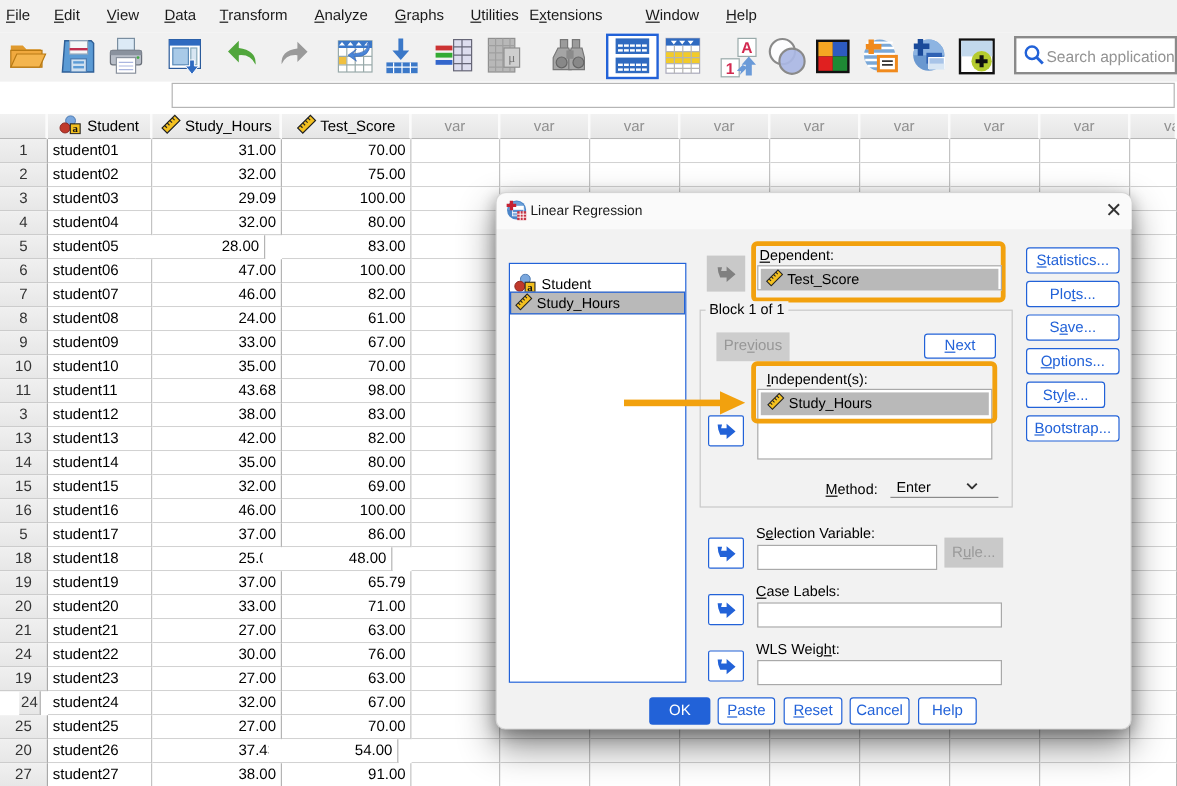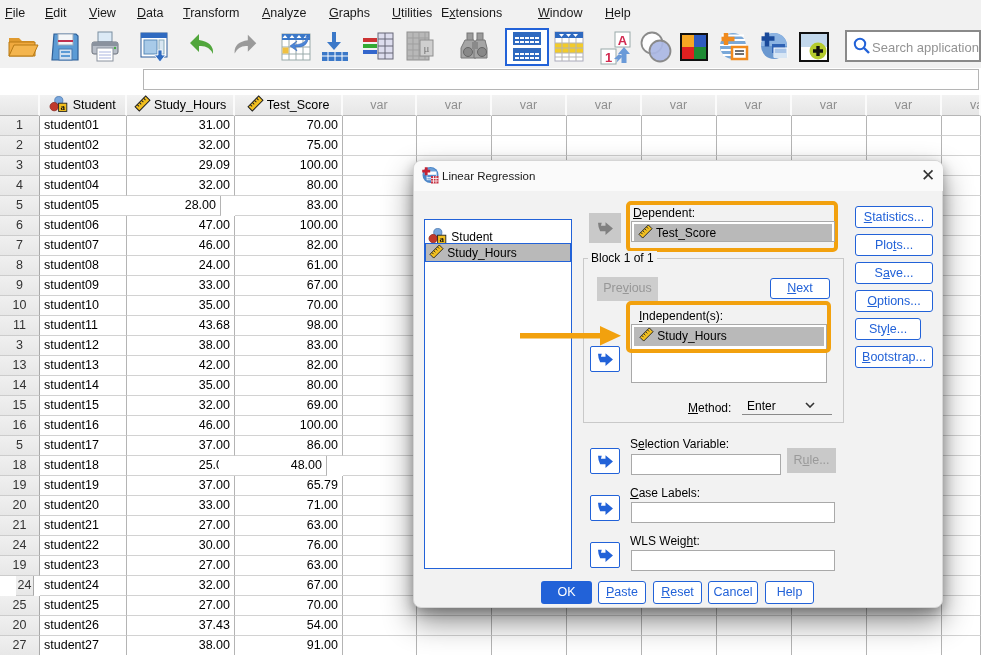--- a/index.html
+++ b/index.html
@@ -638,21 +638,21 @@
 <div class="c" style="left:642px;width:75px"></div>
 <div class="c" style="left:717px;width:75px"></div>
 <div class="c" style="left:792px;width:75px"></div>
 <div class="c" style="left:867px;width:75px"></div>
 <div class="c" style="left:942px;width:39px"></div>
 </div>
 <div class="drow" style="position:absolute;left:0;top:521px">
 <div class="c rn" style="left:0;width:40px">20</div>
 <div class="c txt" style="left:40px;width:87px">student26</div>
 <div class="c num" style="left:127px;width:108px">37.43</div>
-<div class="c num" style="left:235px;width:108px">54.00</div>
+<div class="c num" style="left:224px;width:108px">54.00</div>
 <div class="c" style="left:343px;width:74px"></div>
 <div class="c" style="left:417px;width:75px"></div>
 <div class="c" style="left:492px;width:75px"></div>
 <div class="c" style="left:567px;width:75px"></div>
 <div class="c" style="left:642px;width:75px"></div>
 <div class="c" style="left:717px;width:75px"></div>
 <div class="c" style="left:792px;width:75px"></div>
 <div class="c" style="left:867px;width:75px"></div>
 <div class="c" style="left:942px;width:39px"></div>
 </div>

